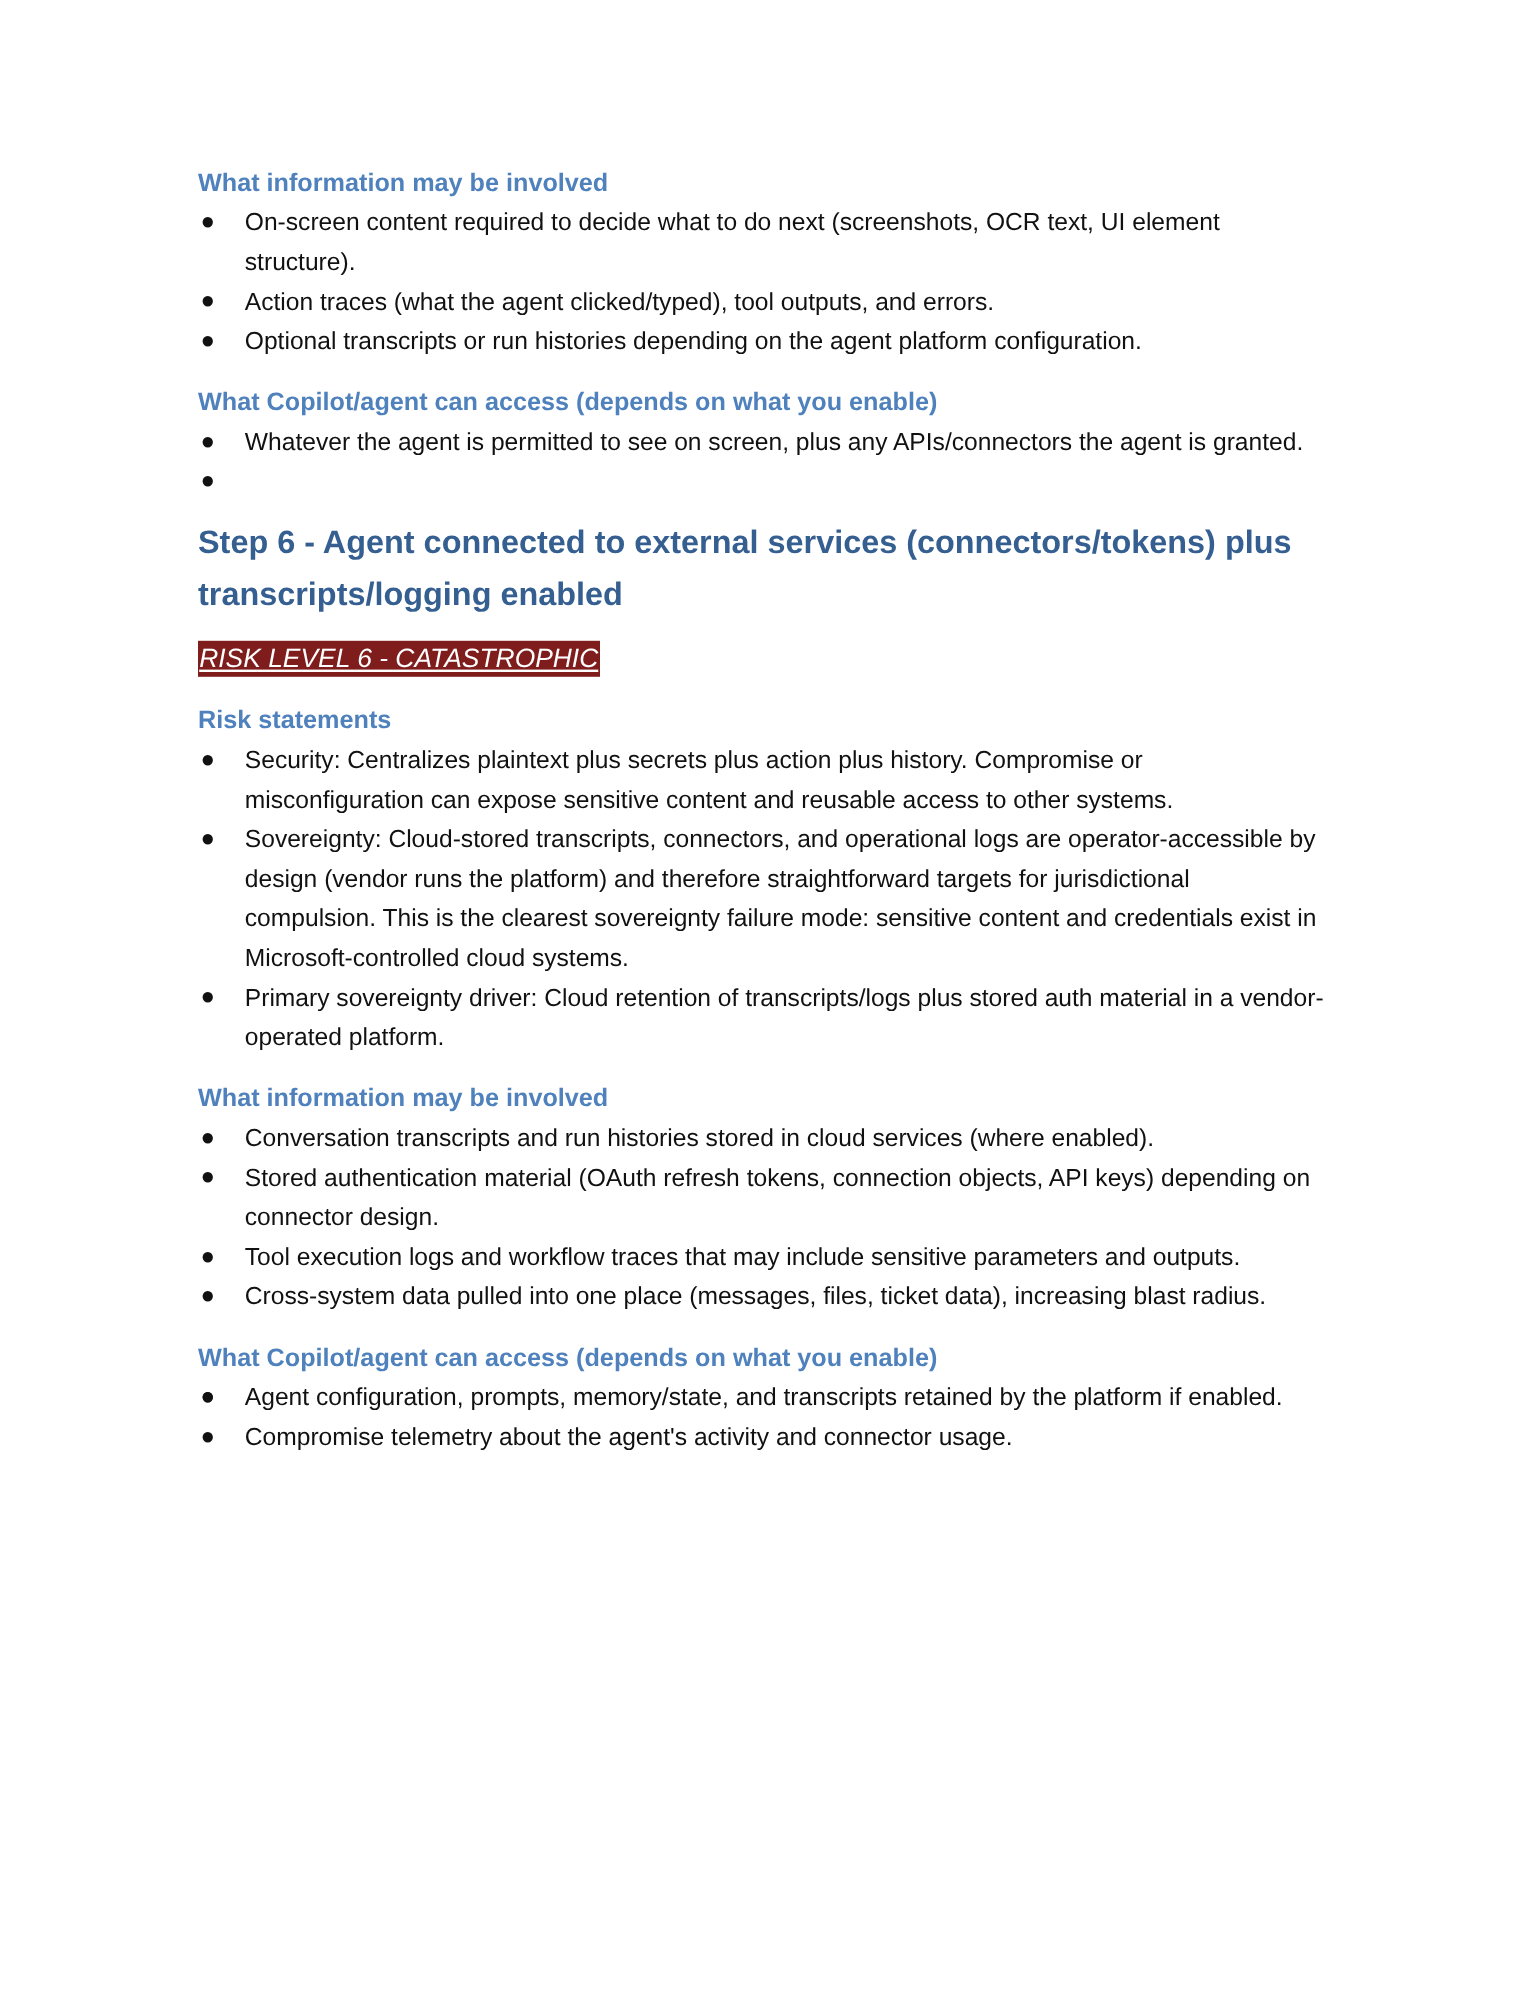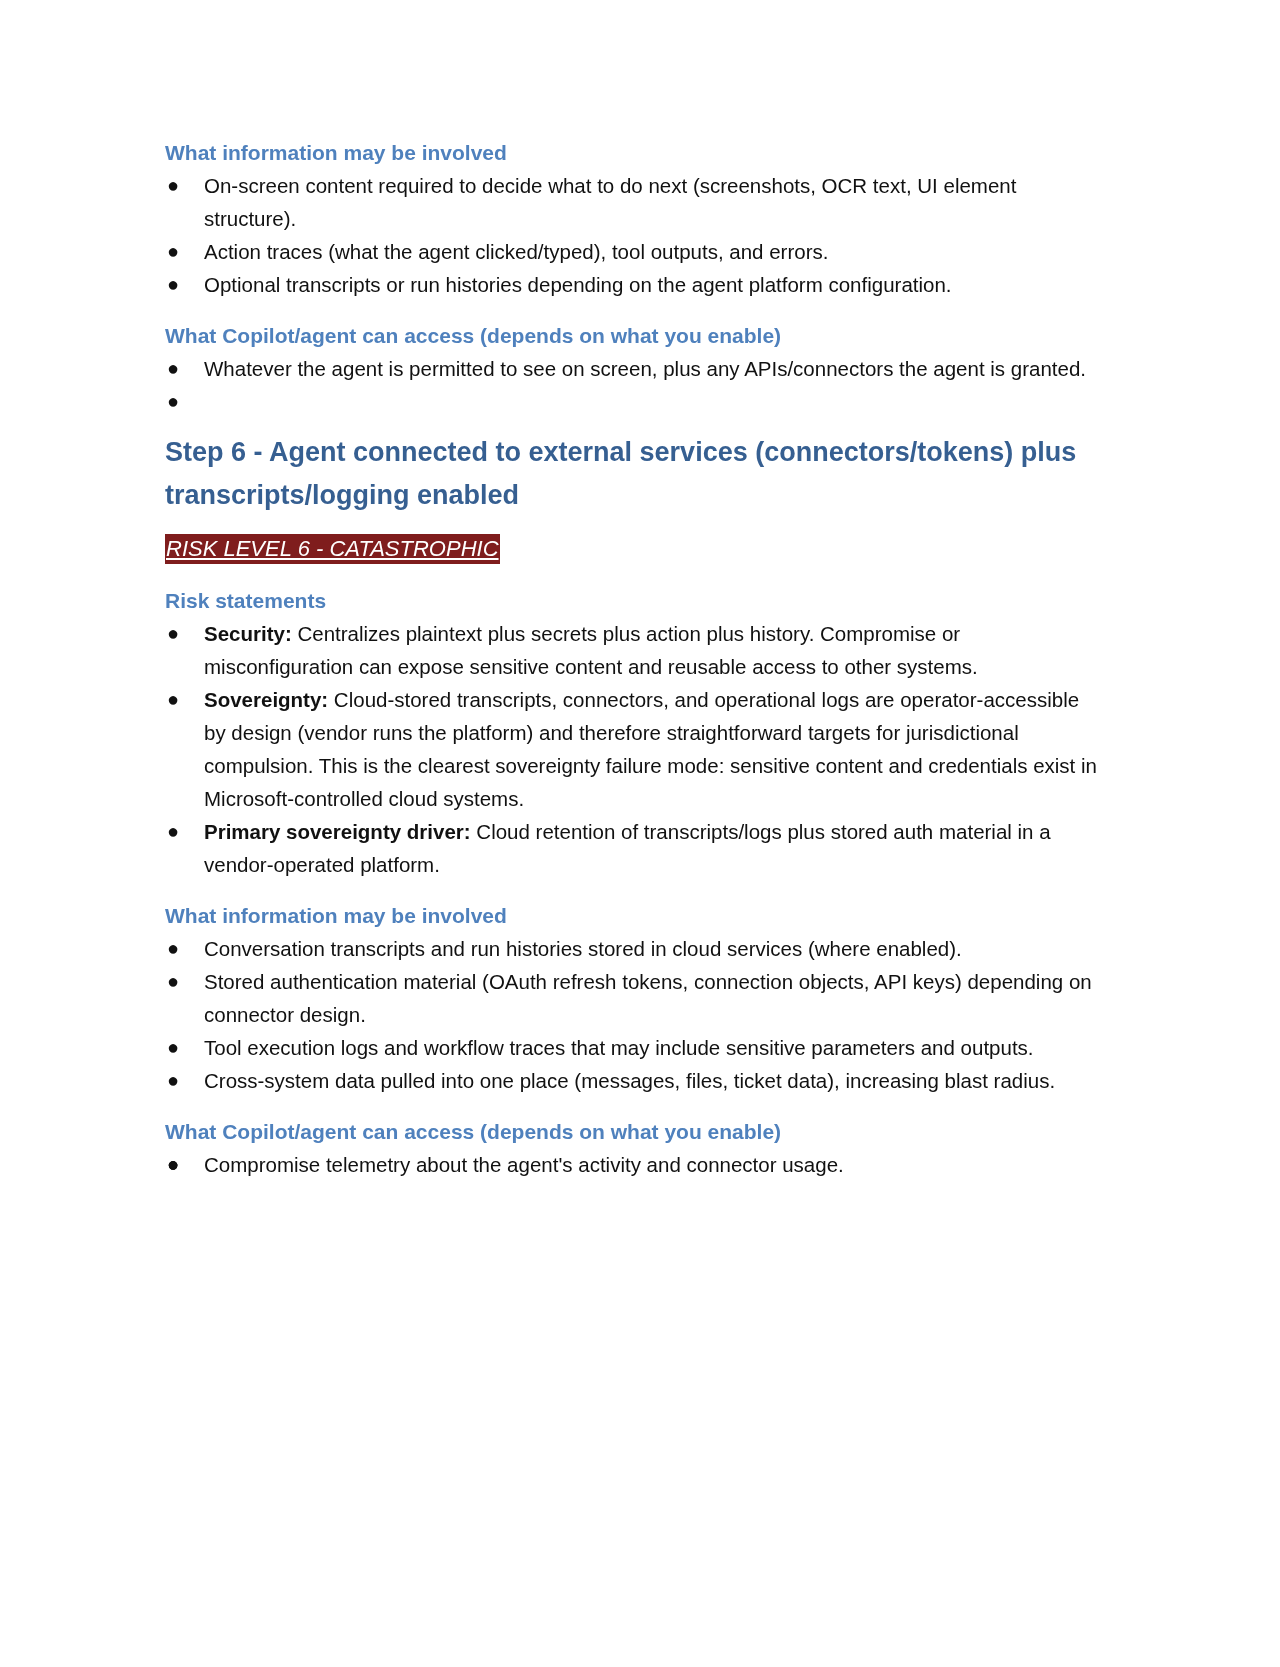--- a/index.html
+++ b/index.html
@@ -4,21 +4,21 @@
 <style>
   html, body { margin: 0; padding: 0; background: #ffffff; }
   body { width: 1280px; height: 1667px; position: relative; overflow: hidden;
          font-family: "Liberation Sans", "DejaVu Sans", sans-serif; color: #111; }
   .page { position: absolute; left: 165px; top: 136px; width: 940px; }
   .h3 { color: #4f81bd; font-weight: bold; font-size: 21px; line-height: 33px; margin: 0; }
   .h2 { color: #365f91; font-weight: bold; font-size: 27px; line-height: 43px; margin: 0; }
   ul { list-style: none; margin: 0; padding: 0; }
   li { position: relative; padding-left: 39px; font-size: 20.5px; line-height: 33px; }
   li .bullet { position: absolute; left: 2px; top: 0; font-size: 20px; }
-  b { font-weight: bold; }
+  b { font-weight: normal; }
   .risk { display: inline-block; background: #7f1d1d; color: #fff; font-style: italic;
           text-decoration: underline; font-size: 22px; line-height: 30px; padding: 0 1px; }
 </style>
 </head>
 <body>
 
 <div class="page">
 
   <h3 class="h3">What information may be involved</h3>
   <ul>
@@ -50,17 +50,17 @@
   <ul>
     <li><span class="bullet">●</span><span>Conversation transcripts and run histories stored in cloud services (where enabled).</span></li>
     <li><span class="bullet">●</span><span>Stored authentication material (OAuth refresh tokens, connection objects, API keys) depending on connector design.</span></li>
     <li><span class="bullet">●</span><span>Tool execution logs and workflow traces that may include sensitive parameters and outputs.</span></li>
     <li><span class="bullet">●</span><span>Cross-system data pulled into one place (messages, files, ticket data), increasing blast radius.</span></li>
   </ul>
 
   <h3 class="h3" style="margin-top:18px">What Copilot/agent can access (depends on what you enable)</h3>
   <ul>
     <li><span class="bullet">●</span></li>
-    <li><span class="bullet">●</span></li>
+    <li><span class="bullet">●</span><span>Agent configuration, prompts, memory/state, and transcripts retained by the platform if enabled.</span></li>
     <li><span class="bullet">●</span><span>Compromise telemetry about the agent's activity and connector usage.</span></li>
   </ul>
 
 </div>
 
 </body></html>

